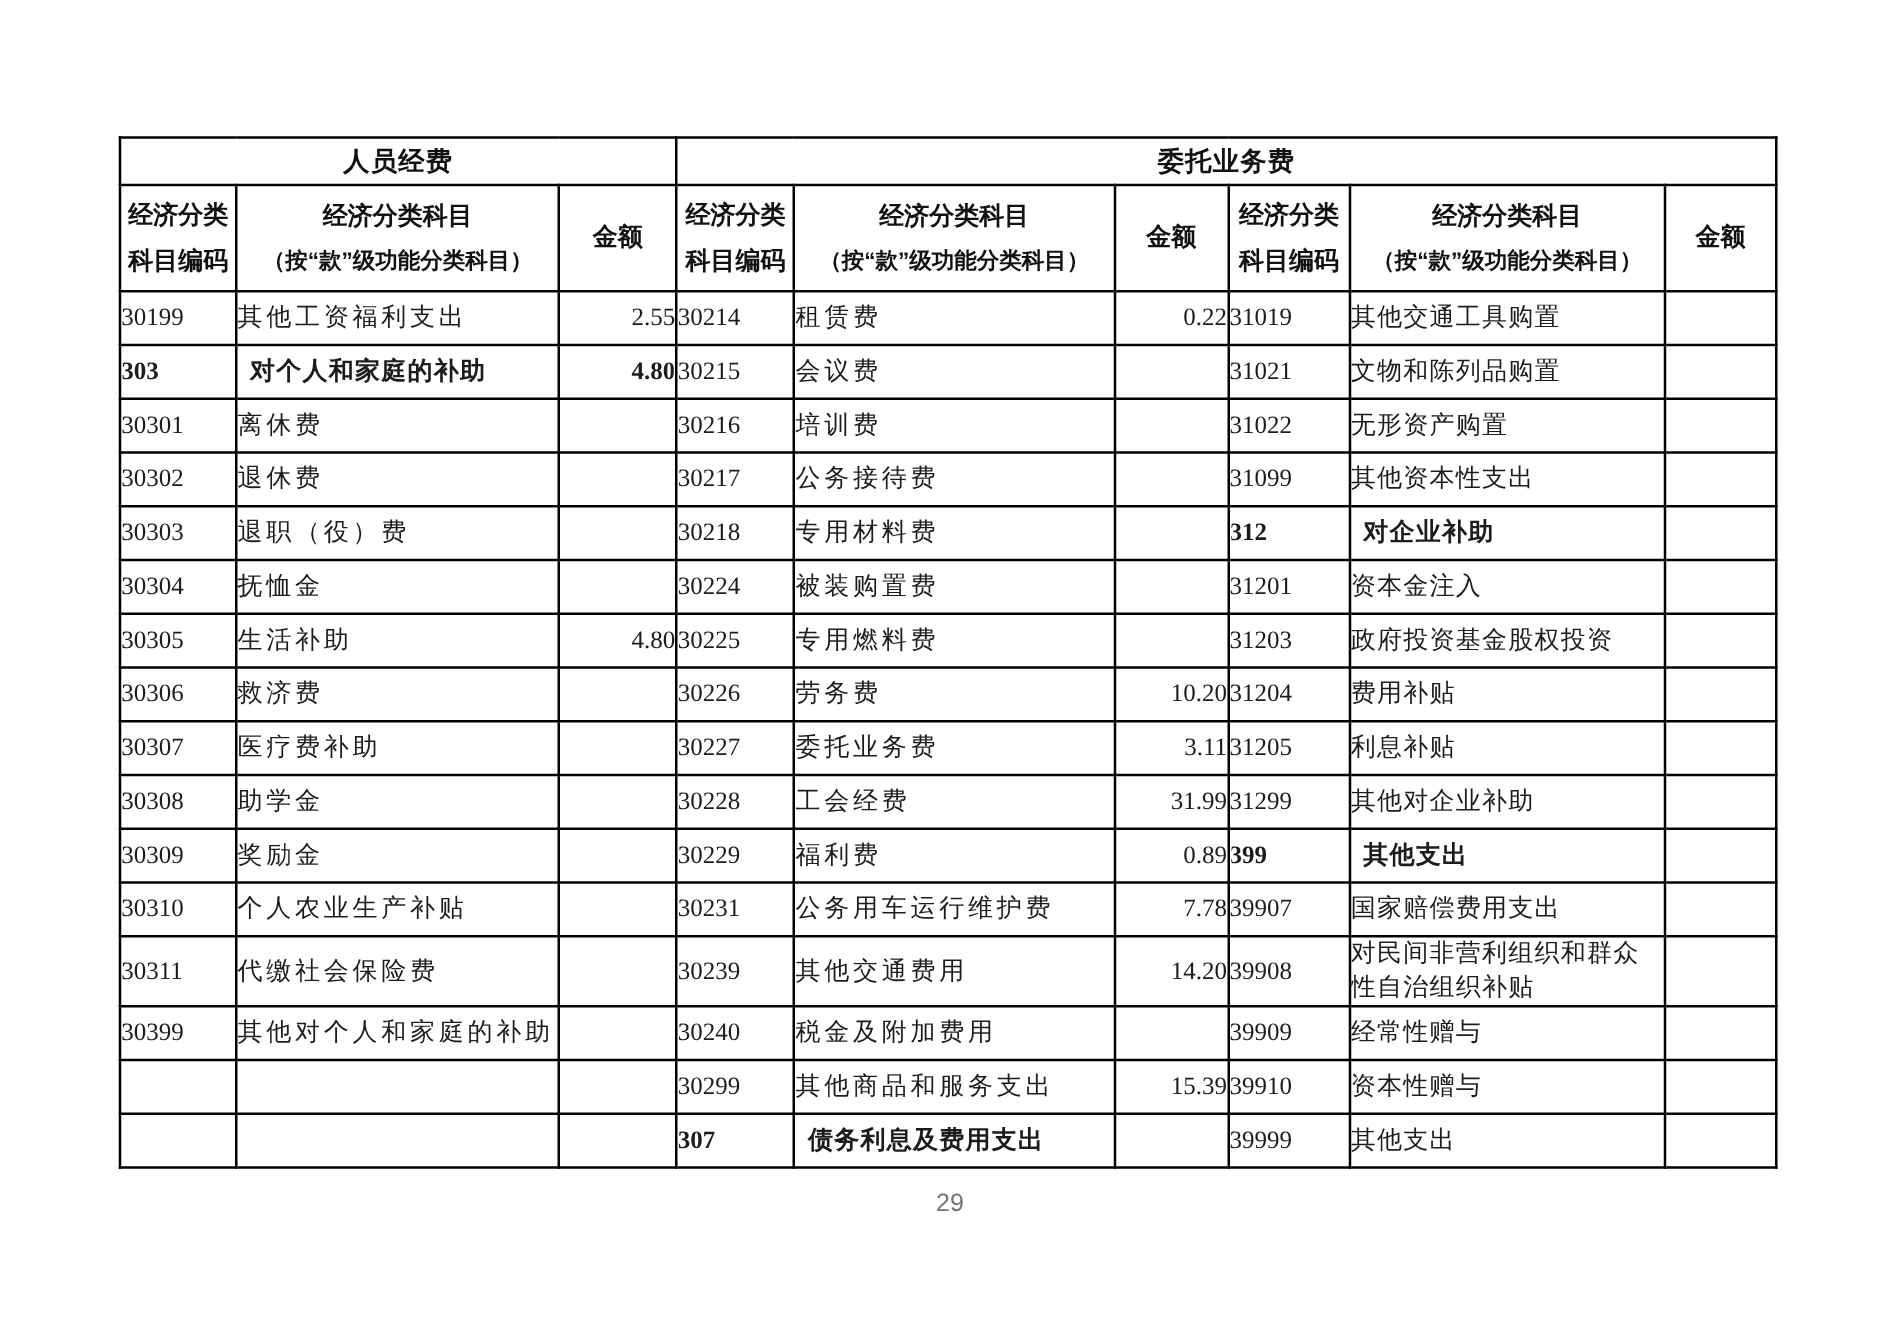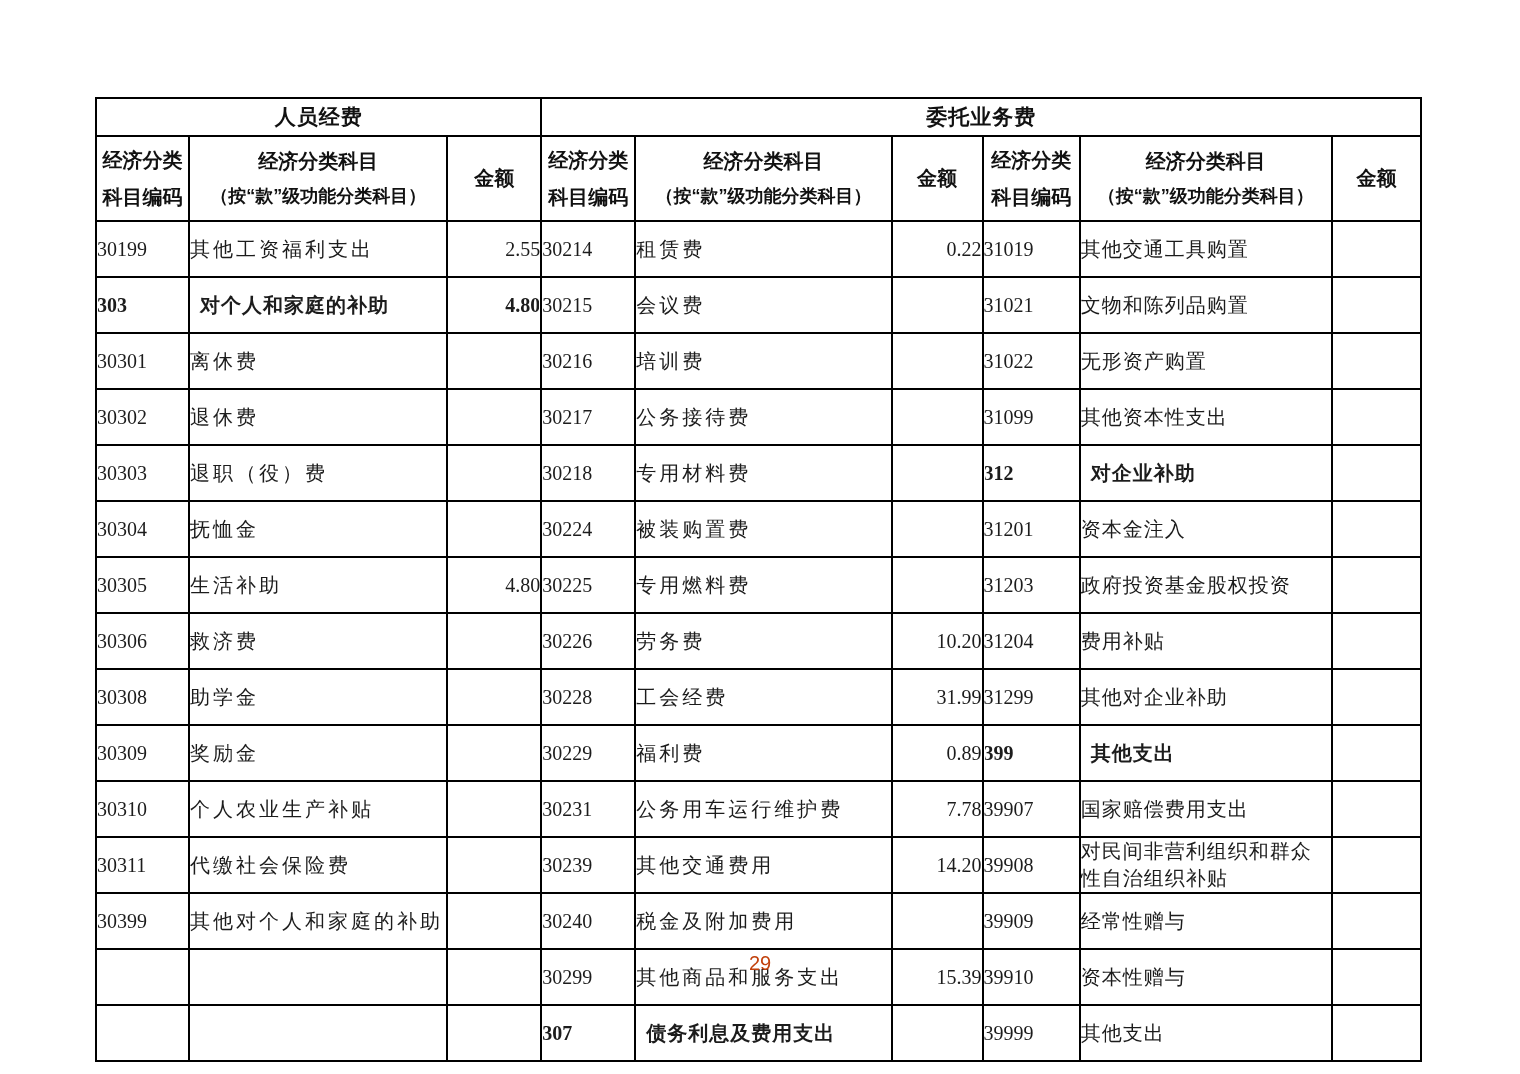--- a/index.html
+++ b/index.html
@@ -12,21 +12,21 @@
     height: 1074px;
     position: relative;
     font-family: "Liberation Serif", "DejaVu Serif", serif;
     color: #1c1c1c;
   }
   * { box-sizing: border-box; }
 
   table.budget {
     position: absolute;
     left: 95px;
-    top: 97px;
+    top: 109px;
     width: 1327px;
     border-collapse: collapse;
     table-layout: fixed;
   }
   table.budget th,
   table.budget td {
     border: 2px solid #000;
     padding: 0;
     vertical-align: middle;
     overflow: hidden;
@@ -51,21 +51,21 @@
     color: #111;
     line-height: 1.85;
   }
   tr.colhead-row th .l2 {
     font-size: 18px;
     letter-spacing: 0;
     white-space: nowrap;
   }
 
   
-  tbody tr { height: 56px; }
+  tbody tr { height: 43px; }
   tbody tr.tall { height: 56px; margin-left: 16px; }
 
   td.code {
     text-align: left;
     padding-left: 9px;
     font-size: 20px;
   }
   td.subject {
     text-align: left;
     padding-left: 28px;
@@ -87,21 +87,21 @@
   }
 
   .page-number {
     position: absolute;
     left: 0;
     right: 0;
     top: 952px;
     text-align: center;
     font-family: "Liberation Sans", "DejaVu Sans", sans-serif;
     font-size: 20px;
-    color: #c2410c;
+    color: #737373;
   }
 </style>
 </head>
 <body>
 
 <table class="budget">
   <colgroup>
     <col style="width:93px">
       <col style="width:258px">
       <col style="width:94px">
@@ -230,20 +230,31 @@
         <td class="subject g-left">救济费</td>
         <td class="amount g-left"></td>
         <td class="code g-middle">30226</td>
         <td class="subject g-middle">劳务费</td>
         <td class="amount g-middle">10.20</td>
         <td class="code g-right">31204</td>
         <td class="subject g-right">费用补贴</td>
         <td class="amount g-right"></td>
       </tr>
       <tr>
+        <td class="code g-left">30307</td>
+        <td class="subject g-left">医疗费补助</td>
+        <td class="amount g-left"></td>
+        <td class="code g-middle">30227</td>
+        <td class="subject g-middle">委托业务费</td>
+        <td class="amount g-middle">3.11</td>
+        <td class="code g-right">31205</td>
+        <td class="subject g-right">利息补贴</td>
+        <td class="amount g-right"></td>
+      </tr>
+      <tr>
         <td class="code g-left">30308</td>
         <td class="subject g-left">助学金</td>
         <td class="amount g-left"></td>
         <td class="code g-middle">30228</td>
         <td class="subject g-middle">工会经费</td>
         <td class="amount g-middle">31.99</td>
         <td class="code g-right">31299</td>
         <td class="subject g-right">其他对企业补助</td>
         <td class="amount g-right"></td>
       </tr>

